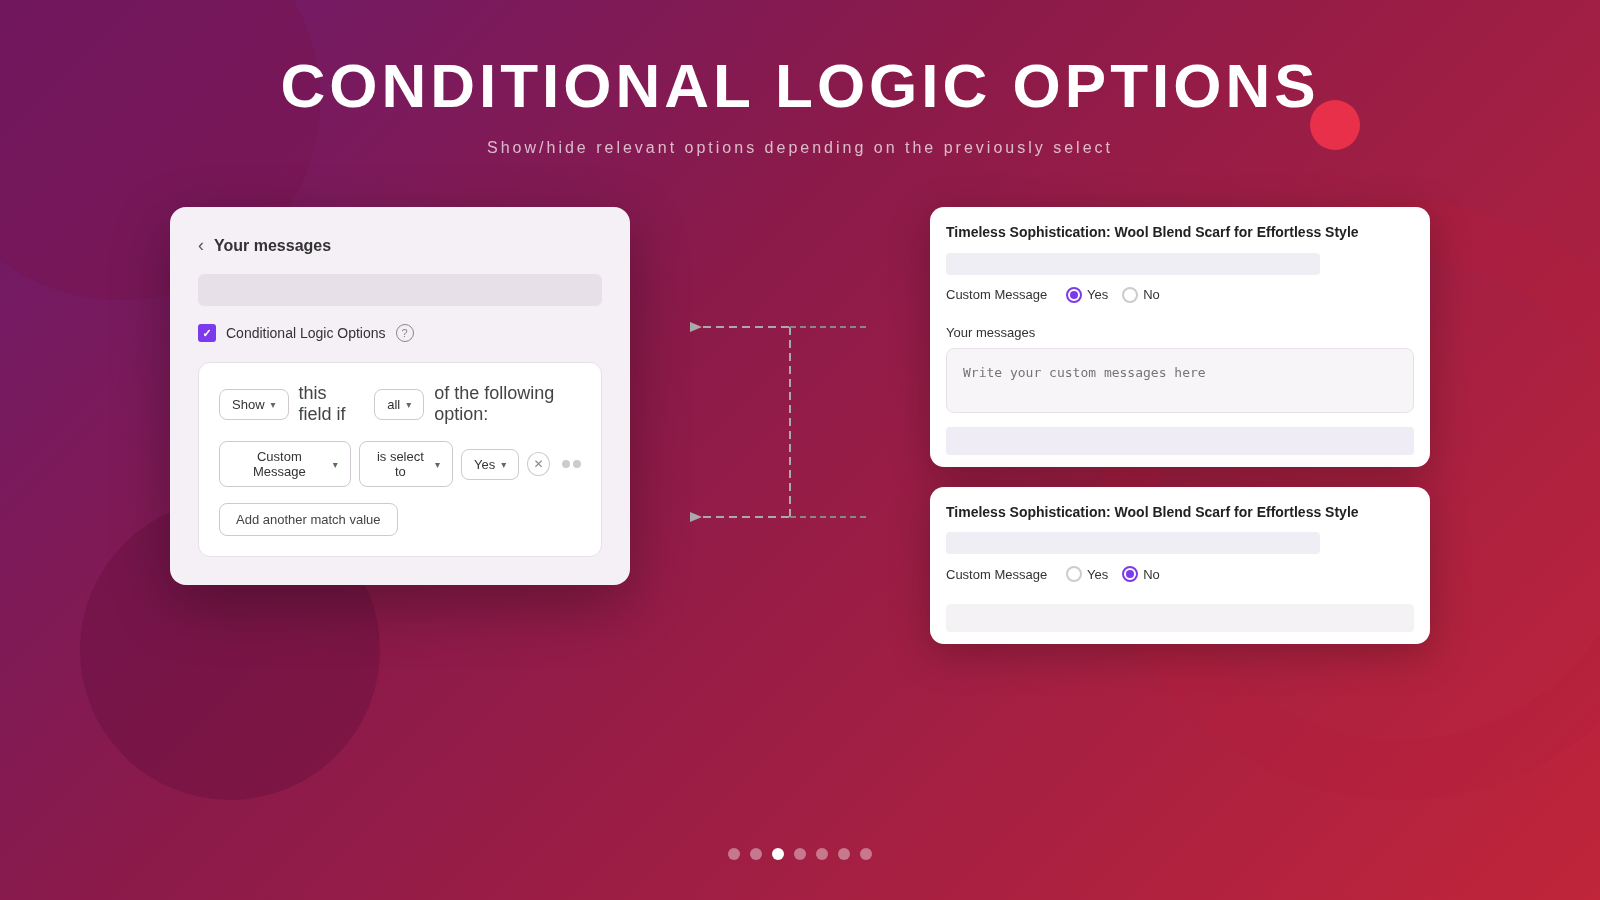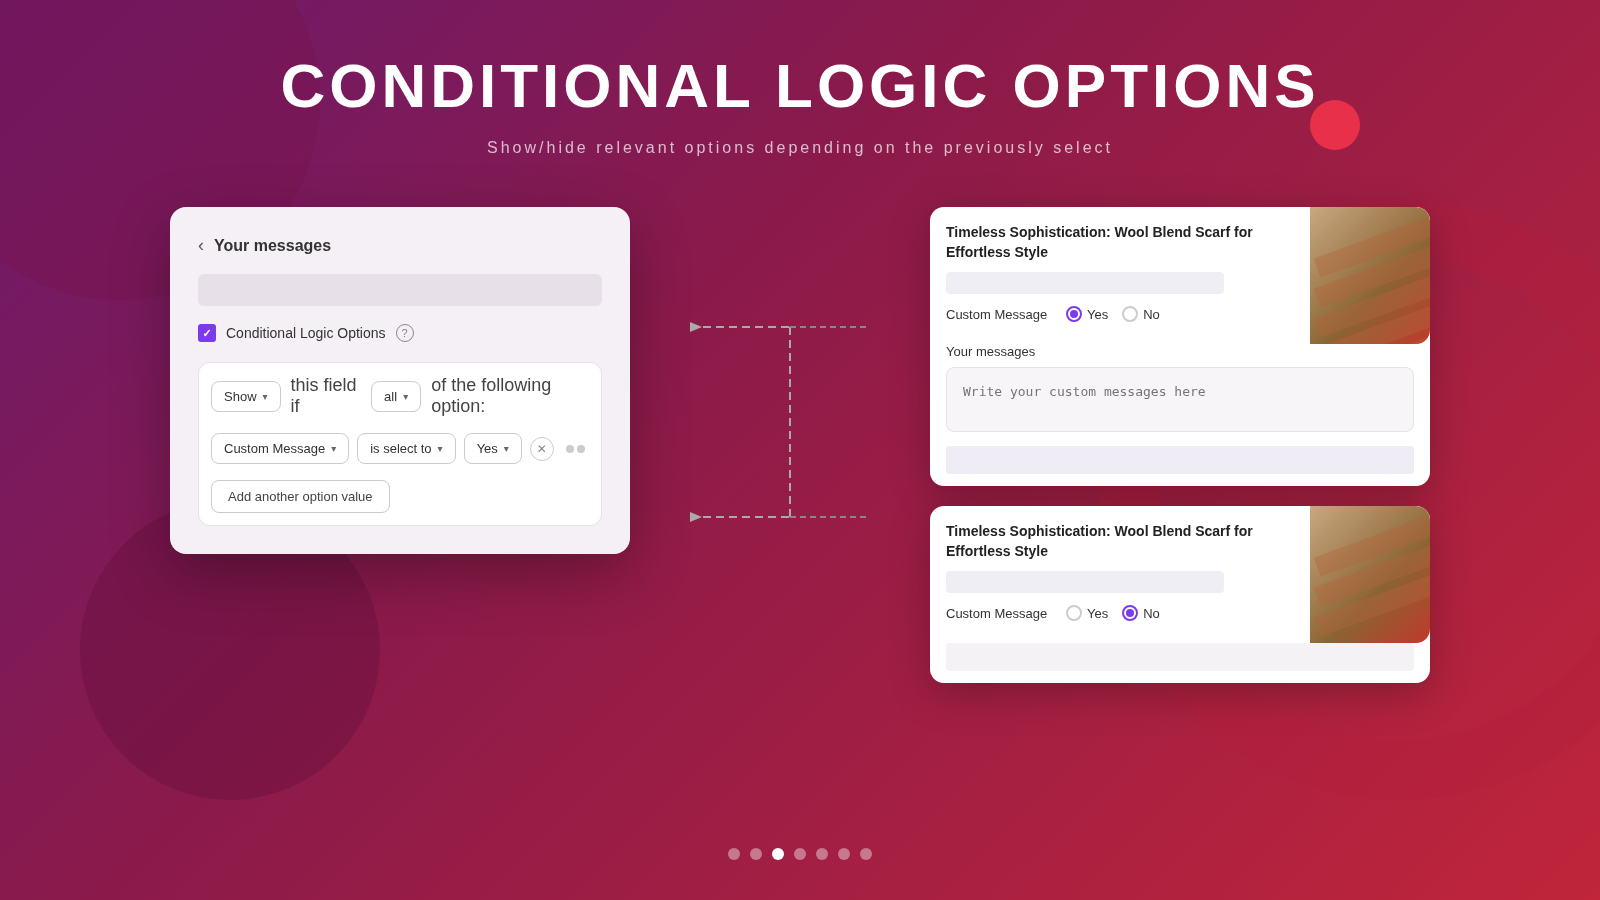--- a/index.html
+++ b/index.html
@@ -164,21 +164,21 @@
       justify-content: center;
       font-size: 11px;
       color: #888;
       cursor: pointer;
     }
 
     
     .conditions-box {
       background: white;
       border-radius: 12px;
-      padding: 12px;
+      padding: 20px;
       border: 1px solid #e8e0e8;
     }
 
     .condition-row-1 {
       display: flex;
       align-items: center;
       gap: 10px;
       margin-bottom: 16px;
     }
 
@@ -248,20 +248,21 @@
       border-radius: 14px;
       overflow: hidden;
       box-shadow: 0 10px 40px rgba(0,0,0,0.25);
       display: flex;
       flex-direction: column;
     }
 
     .product-top {
       display: flex;
       position: relative;
+      flex-direction: column;
     }
 
     .product-info {
       flex: 1;
       padding: 16px;
     }
 
     .product-title {
       font-size: 14px;
       font-weight: 600;
@@ -472,21 +473,21 @@
           <div class="close-btn">✕</div>
 
           <div style="display:flex;gap:3px;align-items:center;margin-left:4px;">
             <div style="width:8px;height:8px;border-radius:50%;background:#ccc;"></div>
             <div style="width:8px;height:8px;border-radius:50%;background:#ccc;"></div>
           </div>
         </div>
 
         
         <button class="add-option-btn">
-          <span>Add another option value</span>
+          <span>Add another match value</span>
         </button>
 
       </div>
     </div>
 
     <div style="position:relative; width:180px; flex-shrink:0; height:400px;">
       <svg width="180" height="400" viewBox="0 0 180 400">
 
         <line x1="0" y1="120" x2="100" y2="120" stroke="#aaa" stroke-width="2" stroke-dasharray="8,5"></line>
 

